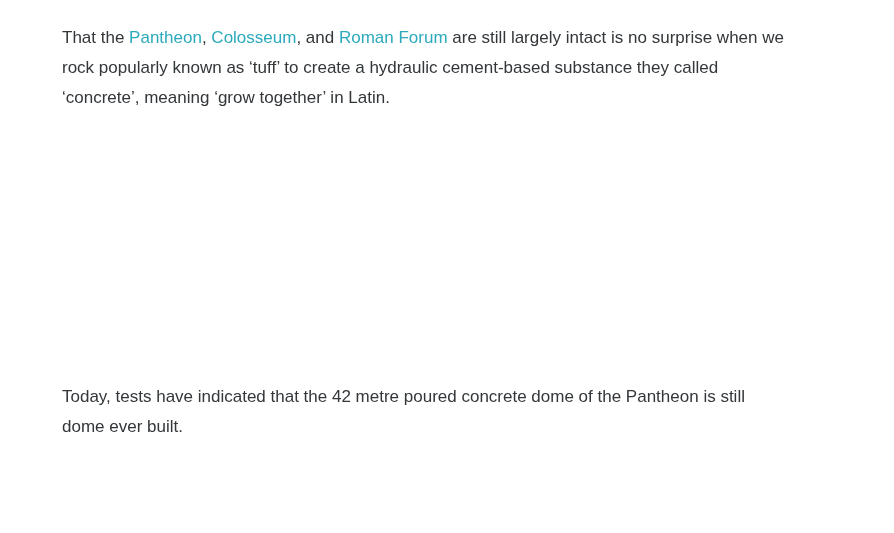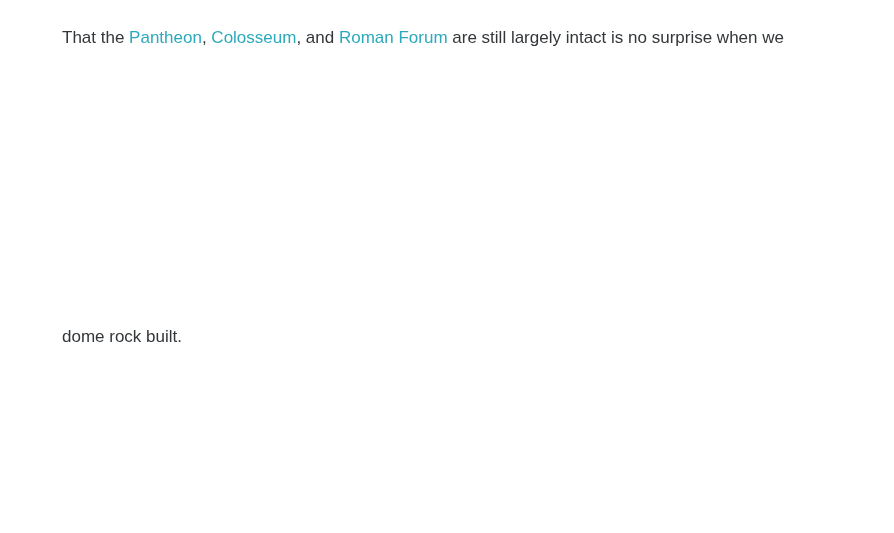--- a/index.html
+++ b/index.html
@@ -37,20 +37,23 @@
     height: 269px;
     background: #ffffff;
   }
 </style>
 </head>
 <body>
 
 <div class="article">
   <div class="paragraph">
       <div class="line"><span>That the </span><a href="#" class="inline-link">Pantheon</a><span>, </span><a href="#" class="inline-link">Colosseum</a><span>, and </span><a href="#" class="inline-link">Roman Forum</a><span> are still largely intact is no surprise when we</span></div>
+      <div class="line"><span>rock popularly known as ‘tuff’ to create a hydraulic cement-based substance they called</span></div>
+      <div class="line"><span>‘concrete’, meaning ‘grow together’ in Latin.</span></div>
     </div>
 
   <div class="image-gap"></div>
 
   <div class="paragraph">
-      <div class="line"><span>dome rock built.</span></div>
+      <div class="line"><span>Today, tests have indicated that the 42 metre poured concrete dome of the Pantheon is still</span></div>
+      <div class="line"><span>dome ever built.</span></div>
     </div>
 </div>
 
 </body></html>

